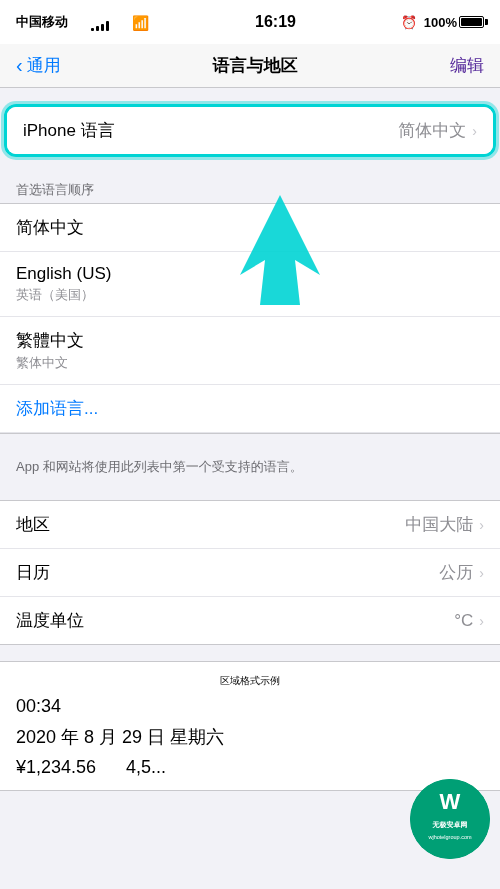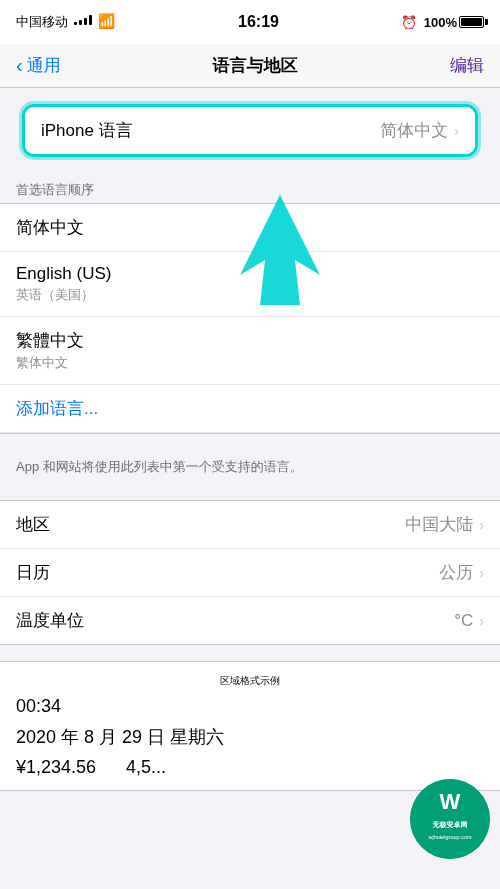--- a/index.html
+++ b/index.html
@@ -23,24 +23,24 @@
       background: #fff;
       height: 44px;
       display: flex;
       align-items: center;
       justify-content: space-between;
       padding: 0 16px;
     }
 
     .status-left {
       display: flex;
-      align-items: flex-start;
-      gap: 6px;
-      font-size: 13px;
-      font-weight: 400;
+      align-items: flex-end;
+      gap: 23px;
+      font-size: 13px;
+      font-weight: 700;
     }
 
     .signal-bars {
       display: flex;
       align-items: flex-end;
       gap: 2px;
       height: 12px;
     }
 
     .signal-bar {
@@ -143,21 +143,21 @@
     }
 
     
     .content {
       flex: 1;
       overflow-y: auto;
     }
 
     
     .section-highlighted {
-      margin: 16px 22px;
+      margin: 16px 4px;
       border-radius: 12px;
       overflow: hidden;
       border: 3px solid #00d4d4;
       box-shadow: 0 0 0 3px rgba(0, 212, 212, 0.4);
     }
 
     .list-item {
       background: #fff;
       padding: 12px 16px;
       display: flex;

